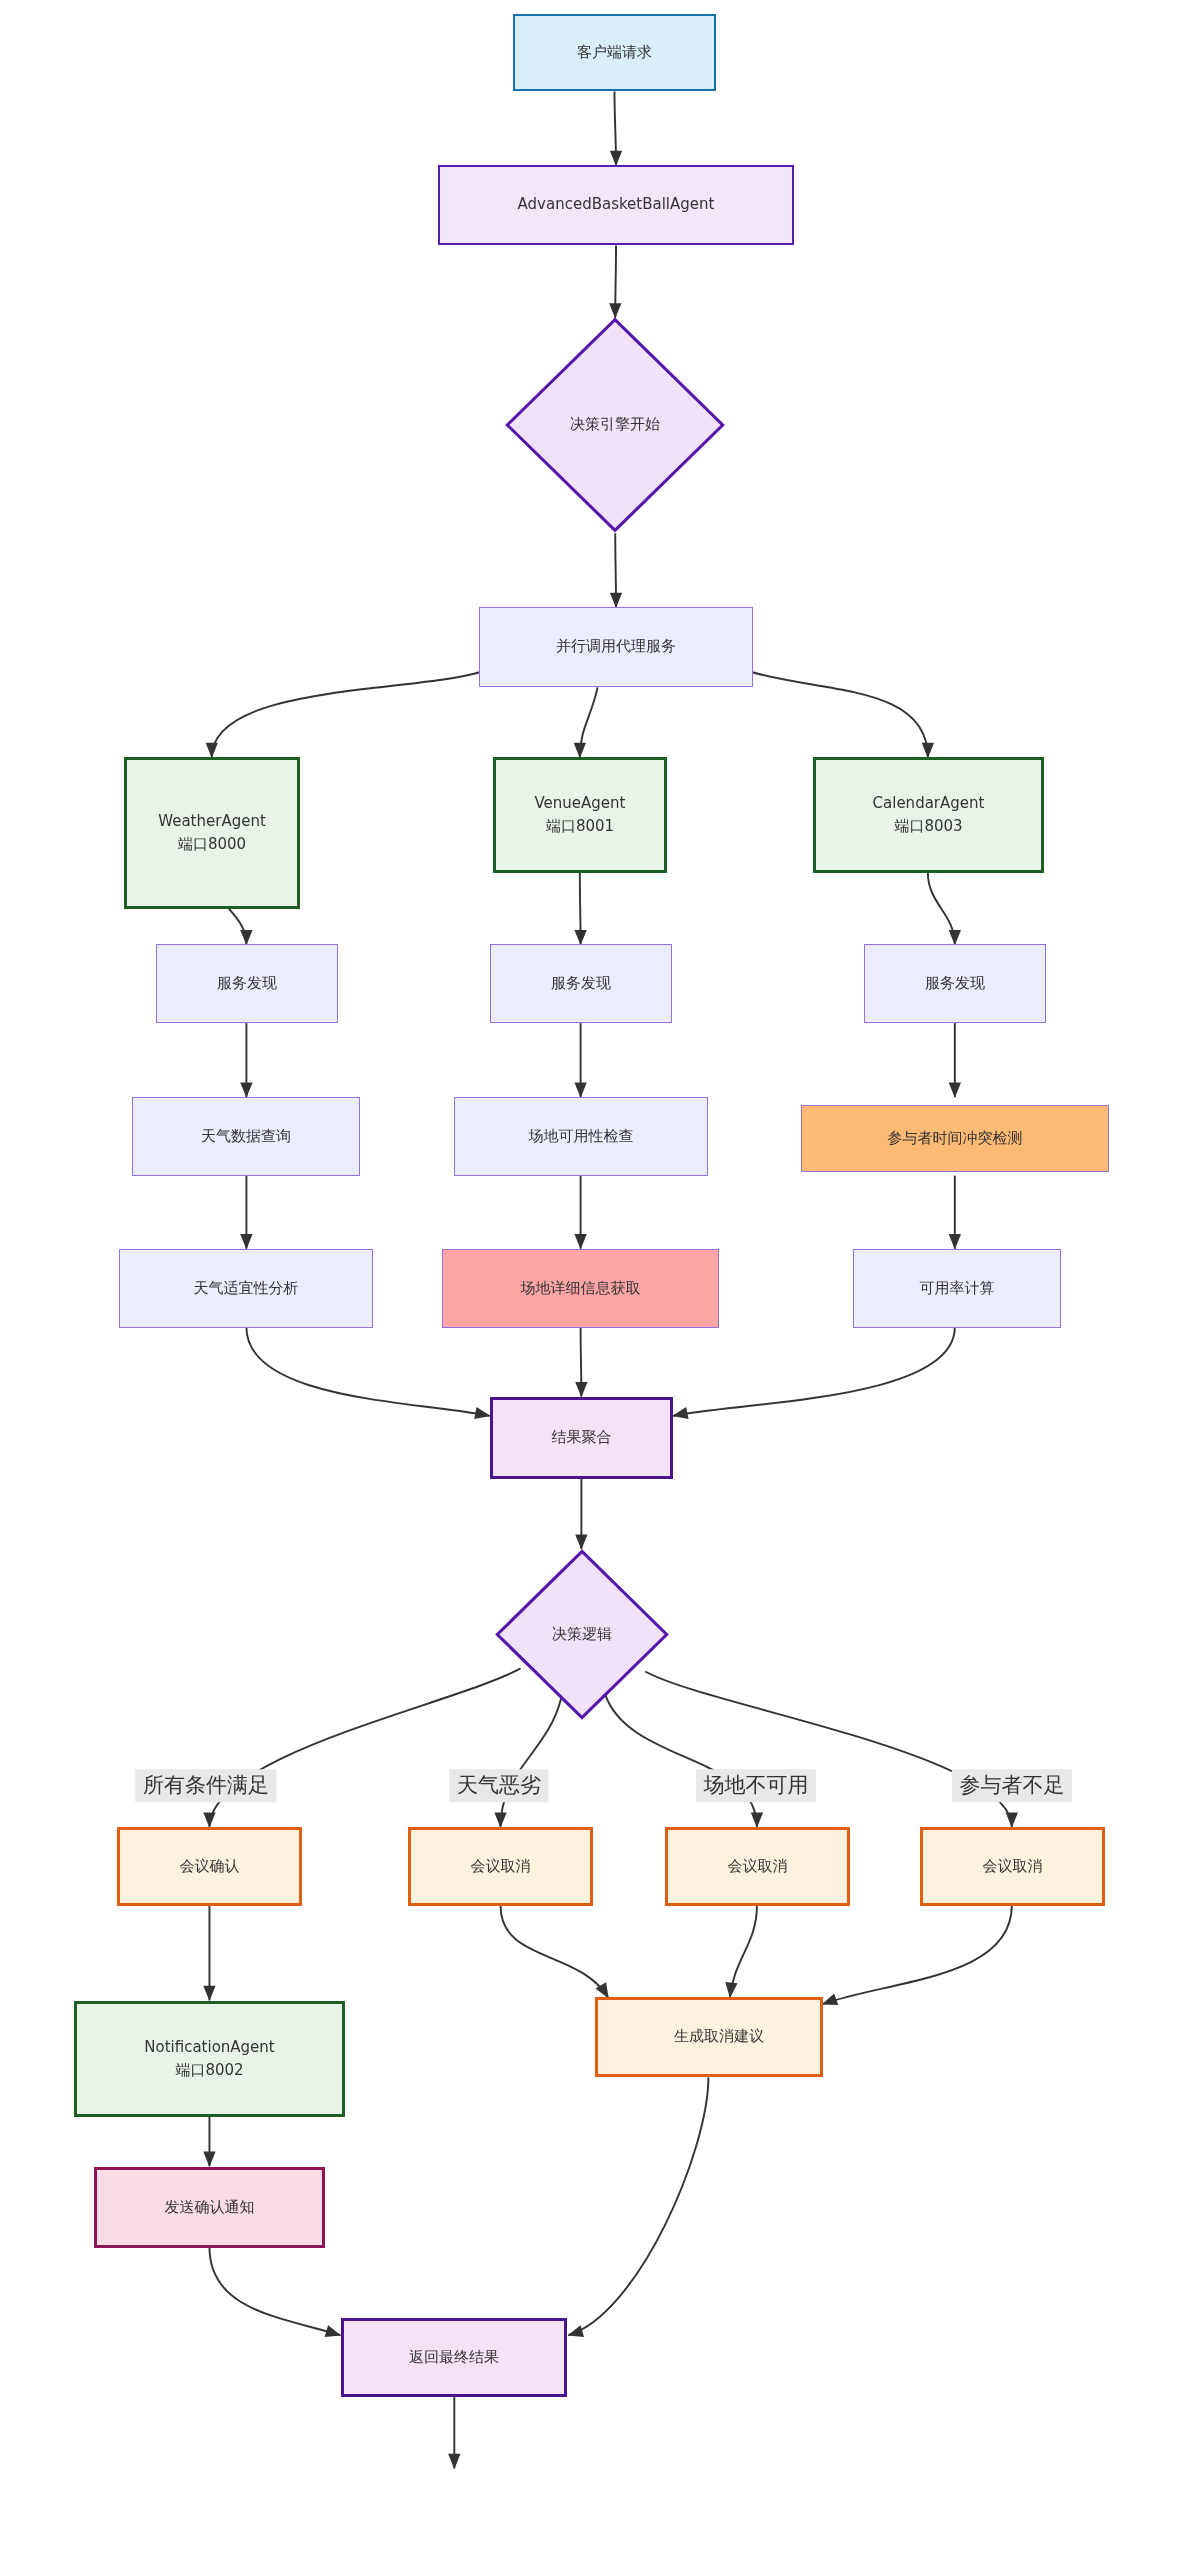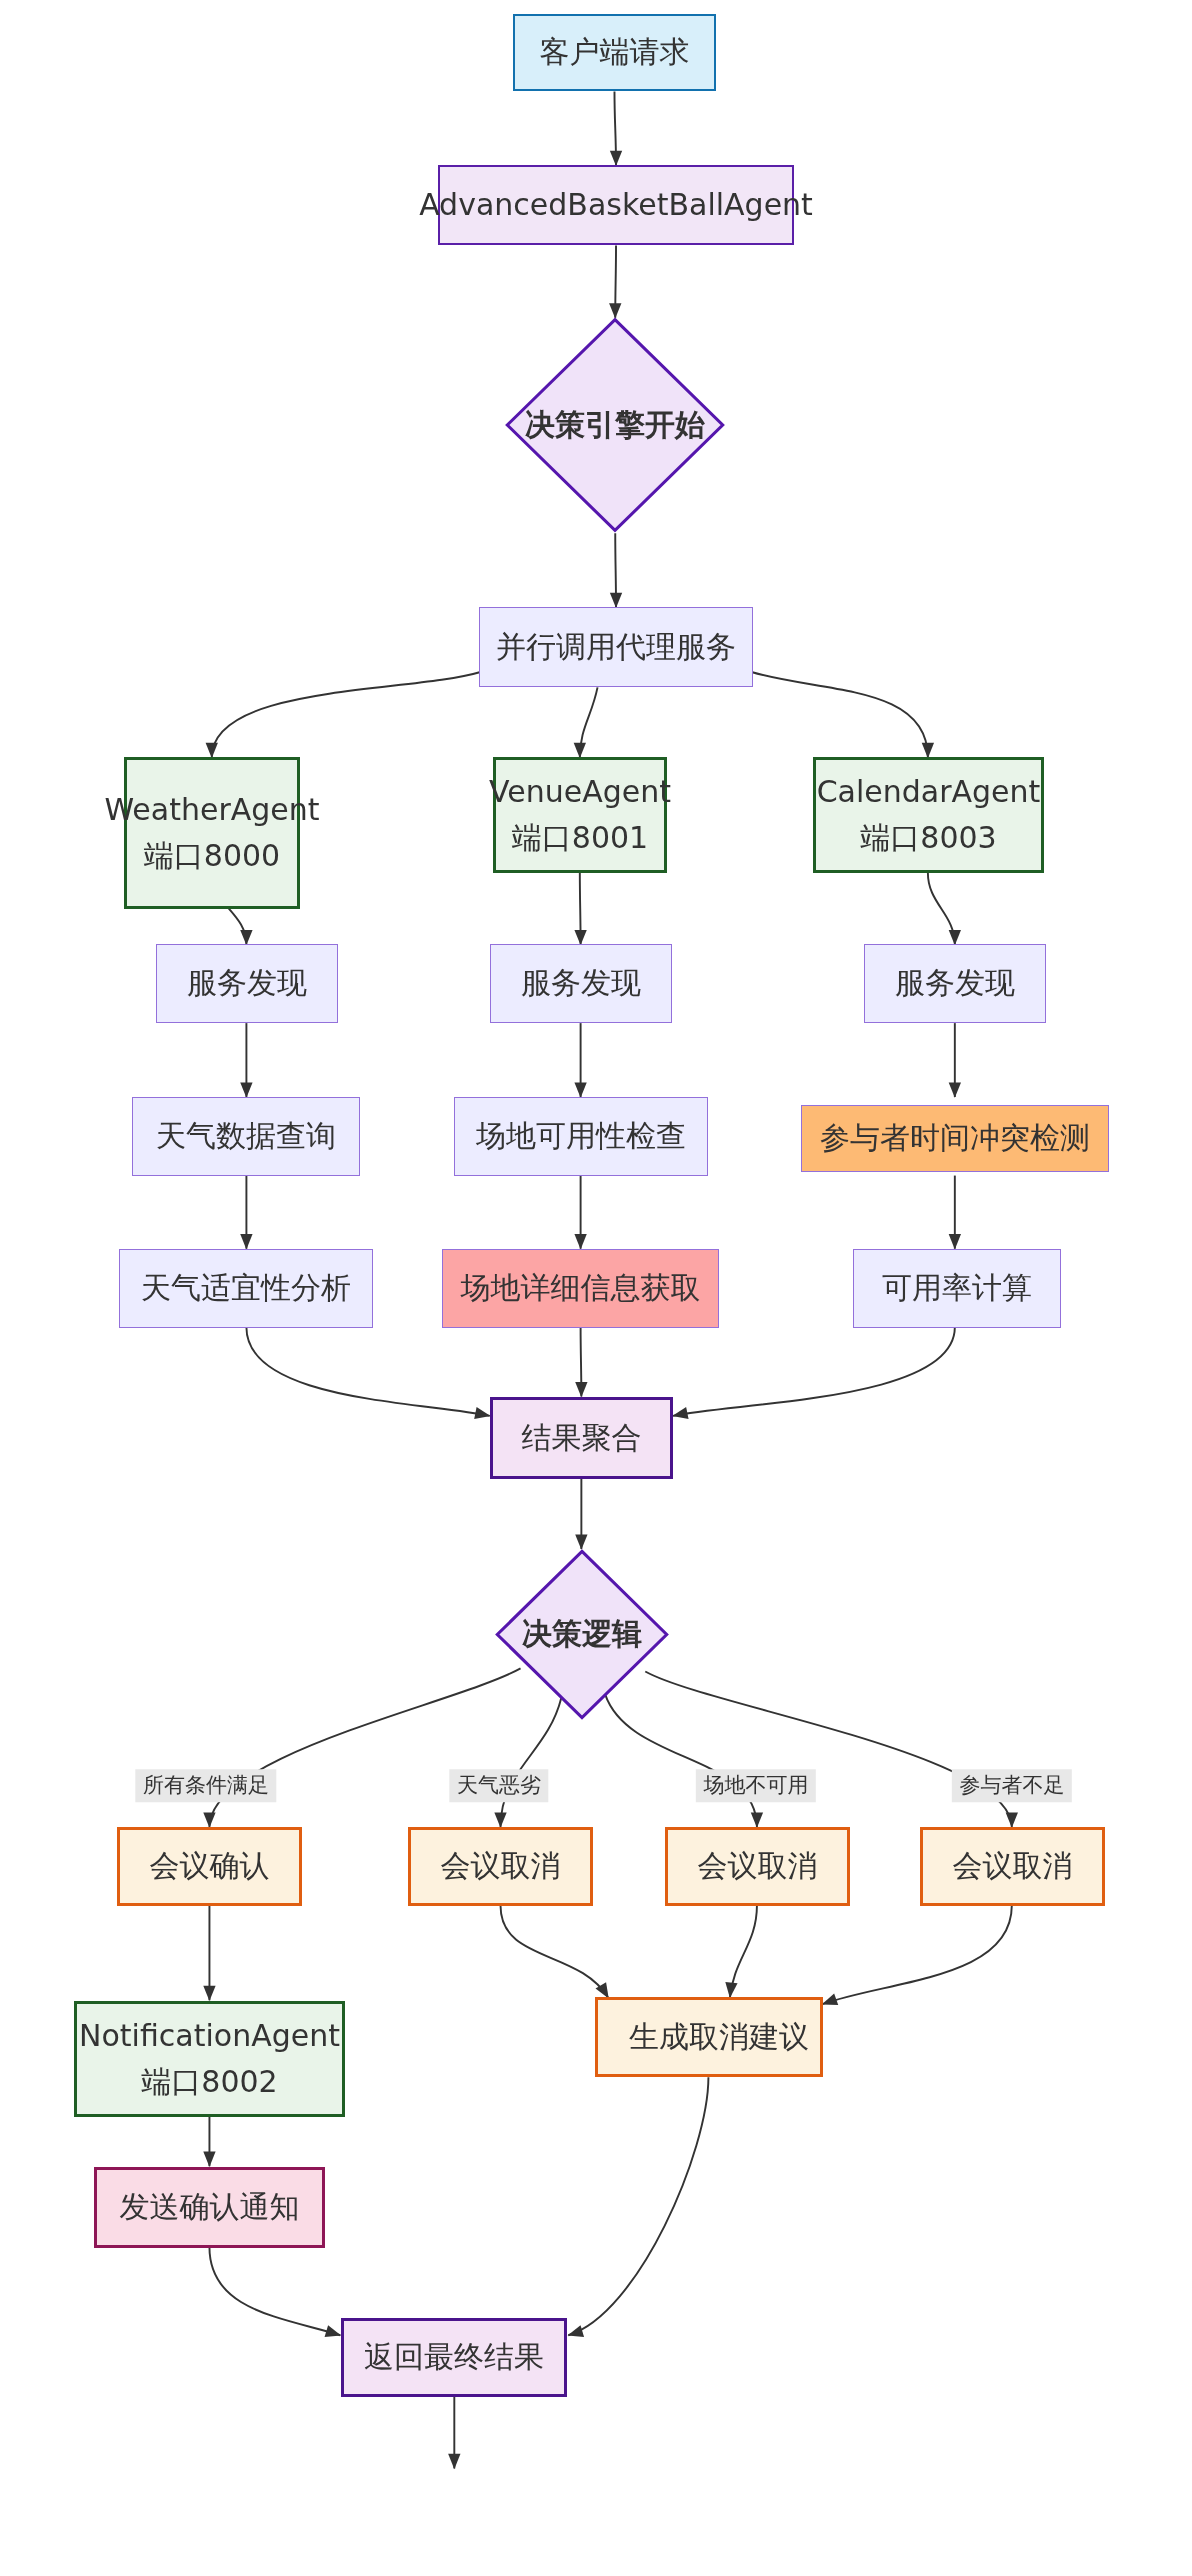--- a/index.html
+++ b/index.html
@@ -23,32 +23,32 @@
   }
   .edge {
     fill: none;
     stroke: #333333;
     stroke-width: 2.5px;
   }
   .node {
     position: absolute;
     box-sizing: border-box;
     color: #333333;
-    font-size: 30px;
+    font-size: 15px;
     display: flex;
     align-items: center;
     justify-content: center;
     text-align: center;
   }
   .node .label {
     position: relative;
     z-index: 2;
     line-height: 1.55;
   }
-  .node.diamond { background: transparent; border: none; font-weight: bold; }
+  .node.diamond { background: transparent; border: none; }
   .node.diamond svg {
     position: absolute;
     left: 0; top: 0;
     z-index: 1;
   }
   .edge-label {
     position: absolute;
     transform: translate(-50%, -50%);
     background: #e8e8e8;
     color: #333333;

